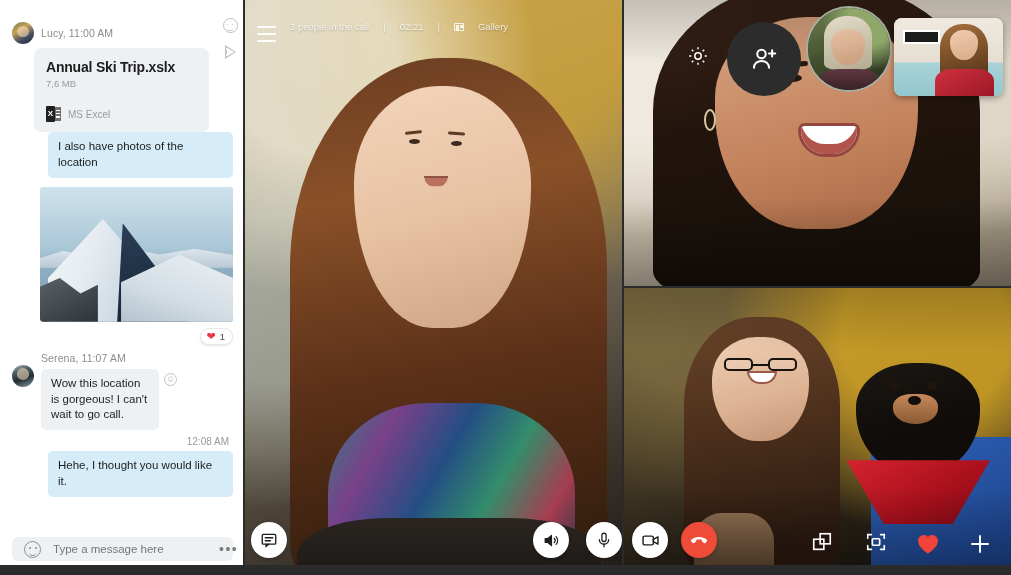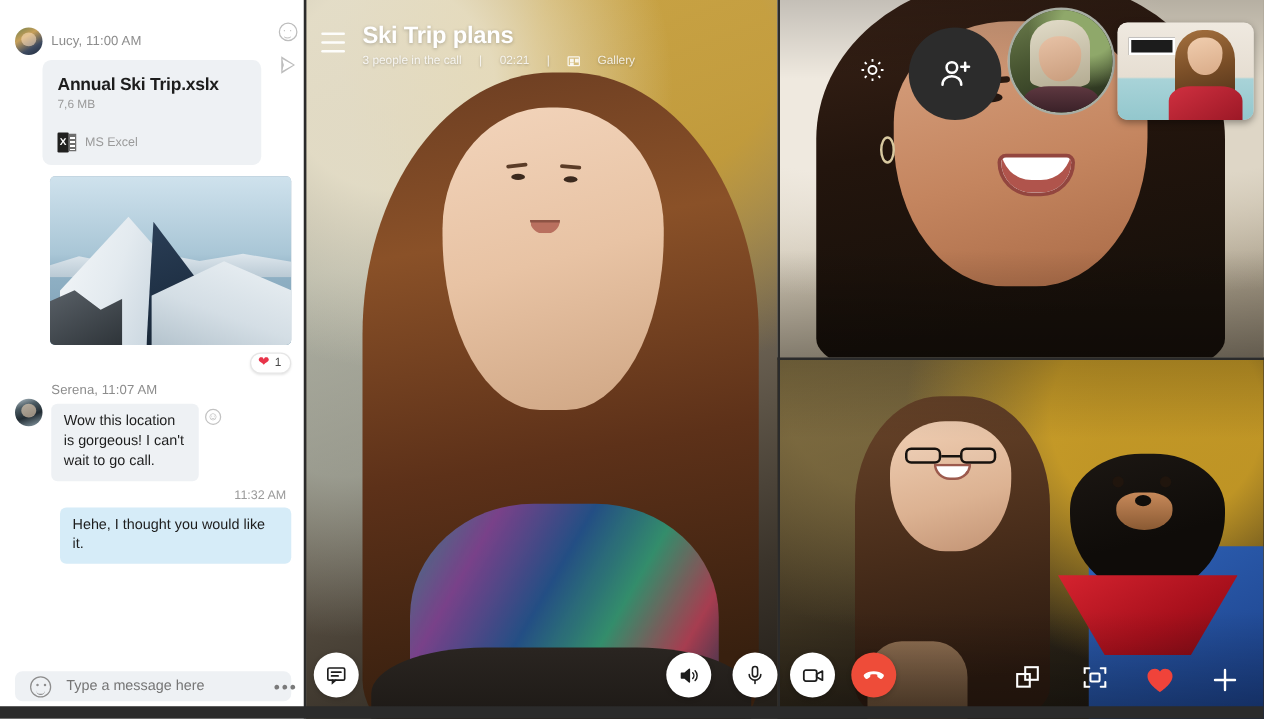--- a/index.html
+++ b/index.html
@@ -706,20 +706,23 @@
             <span class="xls-icon">
               <span class="blk">X</span>
                 <span class="grid"></span>
             </span>
             <span class="file-type-label">MS Excel</span>
           </div>
         </div>
       </div>
 
 
+      <div class="bubble-row out">
+        <div class="bubble out">I also have photos of the location</div>
+      </div>
 
       <div class="bubble-row out">
         <div class="photo-msg">
           <div class="photo-sky"></div>
           <div class="photo-ridge-far"></div>
           <div class="photo-peak"></div>
           <div class="photo-shadow"></div>
           <div class="photo-slope"></div>
           <div class="photo-rock"></div>
         </div>
@@ -736,21 +739,21 @@
         <div class="avatar serena" style="position:relative;top:14px;"></div>
         <div class="msg-name" style="position:relative;top:-4px;">Serena, 11:07 AM</div>
       </div>
       <div class="bubble-row in" style="margin-left:29px;margin-top:-6px;">
         <div class="bubble in" style="max-width:118px;">
           <span>Wow this location is gorgeous! I can't wait to go call.</span>
           <span class="bubble-emoji-btn">☺</span>
         </div>
       </div>
 
-      <div class="time-right">11:32 AM</div>
+      <div class="time-right">12:08 AM</div>
 
       <div class="bubble-row out">
         <div class="bubble out">Hehe, I thought you would like it.</div>
       </div>
 
     </div>
 
     <div class="composer-wrap">
       <div class="composer">
         <span class="smiley"></span>
@@ -826,21 +829,20 @@
   <div class="divider-h"></div>
   <div class="divider-left"></div>
 
   <div class="call-header" style="left:245px;width:766px;">
     <div class="hamburger">
       <span></span>
         <span></span>
         <span></span>
     </div>
     <div>
-      <div class="call-title">Ski Trip plans</div>
       <div class="call-sub">
         <span>3 people in the call</span>
         <span>|</span>
         <span>02:21</span>
         <span>|</span>
         <span class="gallery-ico"></span>
         <span>Gallery</span>
       </div>
     </div>
   </div>

